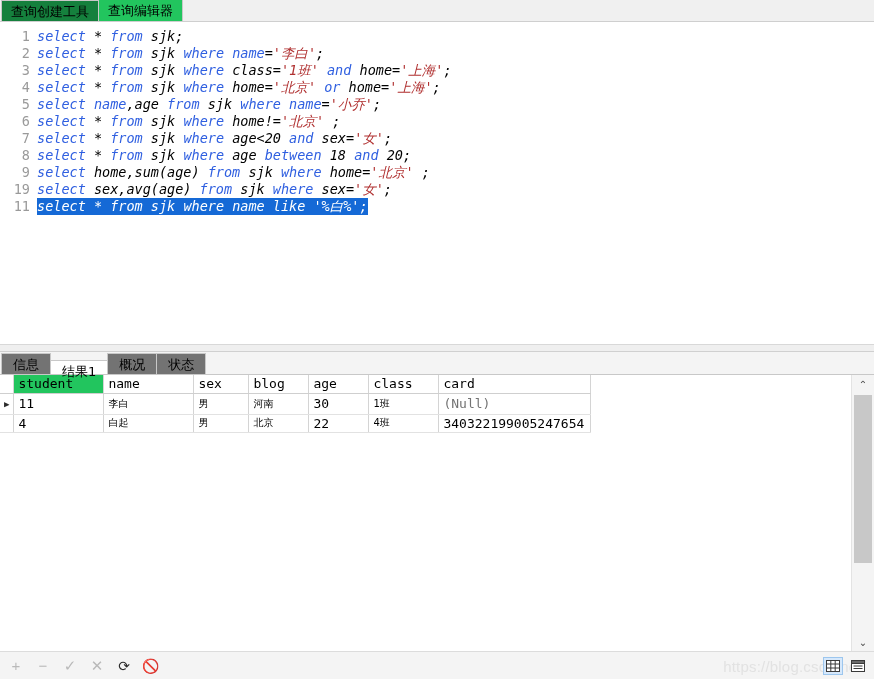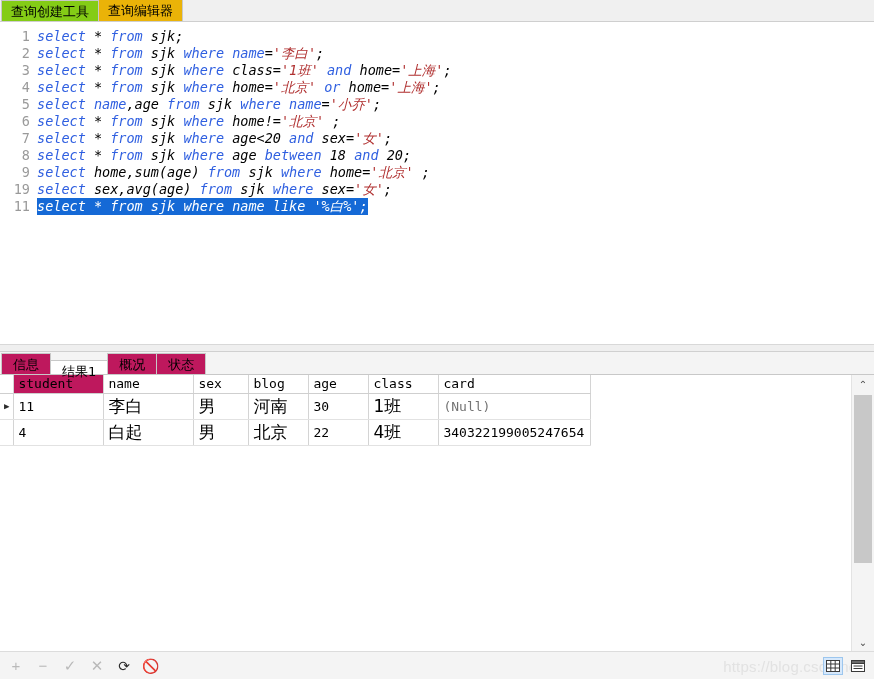--- a/index.html
+++ b/index.html
@@ -27,31 +27,31 @@
     padding-left: 1px;
     box-sizing: border-box;
     position: relative;
   }
   .tab {
     height: 21px;
     line-height: 21px;
     padding: 0 9px;
     font-size: 13px;
     font-family: "DejaVu Sans", sans-serif;
-    background: #84cc16;
+    background: #15803d;
     border: 1px solid #c8c8c8;
     border-bottom: none;
     margin-right: -1px;
     color: #000;
     box-sizing: border-box;
     white-space: nowrap;
     cursor: default;
   }
   .tab.active {
-    background: #eab308;
+    background: #22c55e;
     border-color: #c8c8c8;
     height: 22px;
     line-height: 21px;
     position: relative;
     z-index: 3;
   }
 
   
   .editor-wrap {
     position: absolute;
@@ -123,21 +123,21 @@
     align-items: flex-end;
     padding-left: 1px;
     box-sizing: border-box;
   }
   .rtab {
     height: 21px;
     line-height: 21px;
     padding: 0 11px;
     font-size: 13px;
     font-family: "DejaVu Sans", sans-serif;
-    background: #be185d;
+    background: #737373;
     border: 1px solid #c8c8c8;
     border-bottom: none;
     margin-right: -1px;
     box-sizing: border-box;
     white-space: nowrap;
     cursor: default;
   }
   .rtab.active {
     background: #ffffff;
     height: 14px;
@@ -177,37 +177,37 @@
     text-align: left;
     overflow: hidden;
     white-space: nowrap;
     box-sizing: border-box;
   }
   table.grid thead th {
     background: #ffffff;
     border-bottom: 1px solid #cfcfcf;
     color: #000;
   }
-  table.grid thead th.sel-col { background: #be185d; }
+  table.grid thead th.sel-col { background: #22c55e; }
   td.num-cell { text-align: right; }
   td.null-cell { color: #737373; }
   .rowmark {
     width: 10px;
     min-width: 10px;
     border-right: 1px solid #d4d4d4;
     border-bottom: 1px solid #e2e2e2;
     background: #ffffff;
     padding: 0;
     text-align: center;
     color: #2b2b2b;
     font-size: 9px;
     line-height: 18px;
   }
   th.rowmark { background:#ffffff; border-bottom:1px solid #cfcfcf; }
-  .cjk { font-family: "DejaVu Sans", sans-serif; font-size: 17px; }
+  .cjk { font-family: "DejaVu Sans", sans-serif; font-size: 10px; }
 
   
   .vscroll {
     position: absolute;
     right: 0; top: 0; bottom: 0;
     width: 23px;
     background: #f4f4f4;
     border-left: 1px solid #e3e3e3;
     box-sizing: border-box;
   }

